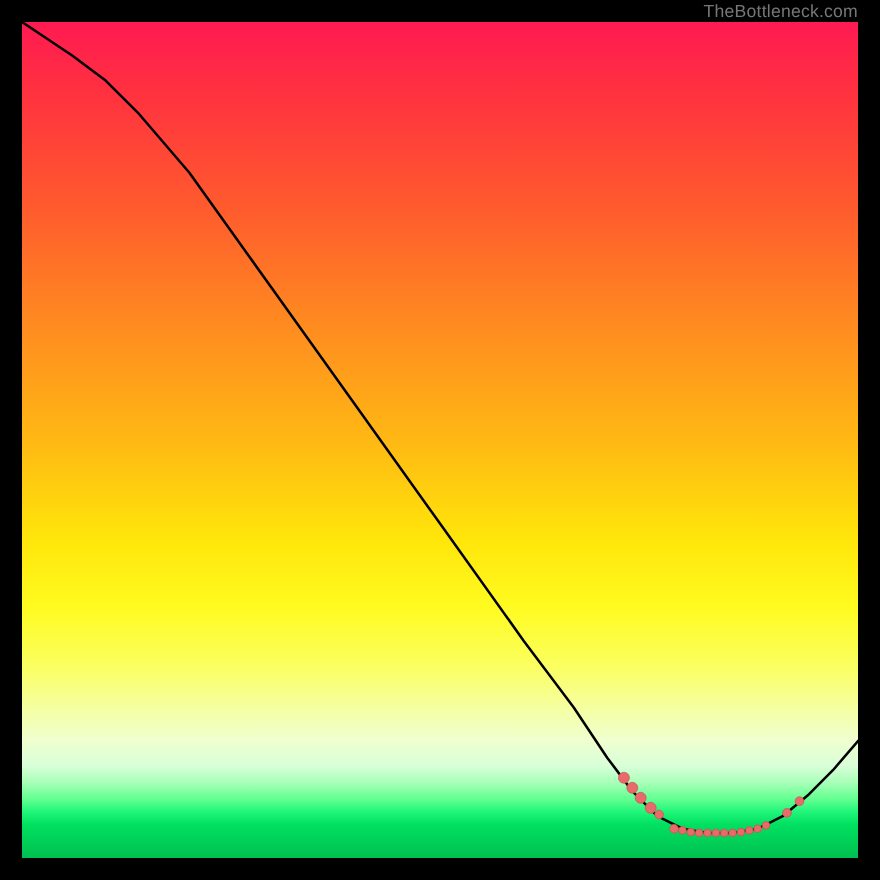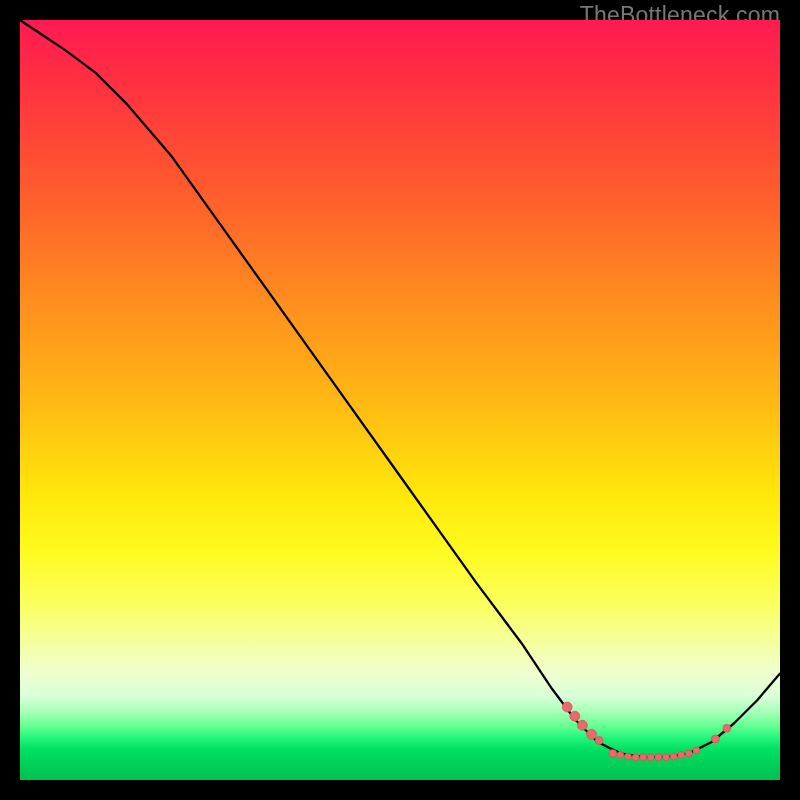--- a/index.html
+++ b/index.html
@@ -58,21 +58,21 @@
     width: 100%;
     height: 100%;
     display: block;
     pointer-events: none;
   }
   .watermark {
     position: absolute;
     top: 2px;
     right: 20px;
     color: #777;
-    font-size: 23px;
+    font-size: 16px;
     letter-spacing: 0.2px;
     user-select: none;
   }
 </style>
 </head>
 <body>
 
 <div class="stage">
 
   <div class="watermark">TheBottleneck.com</div>

